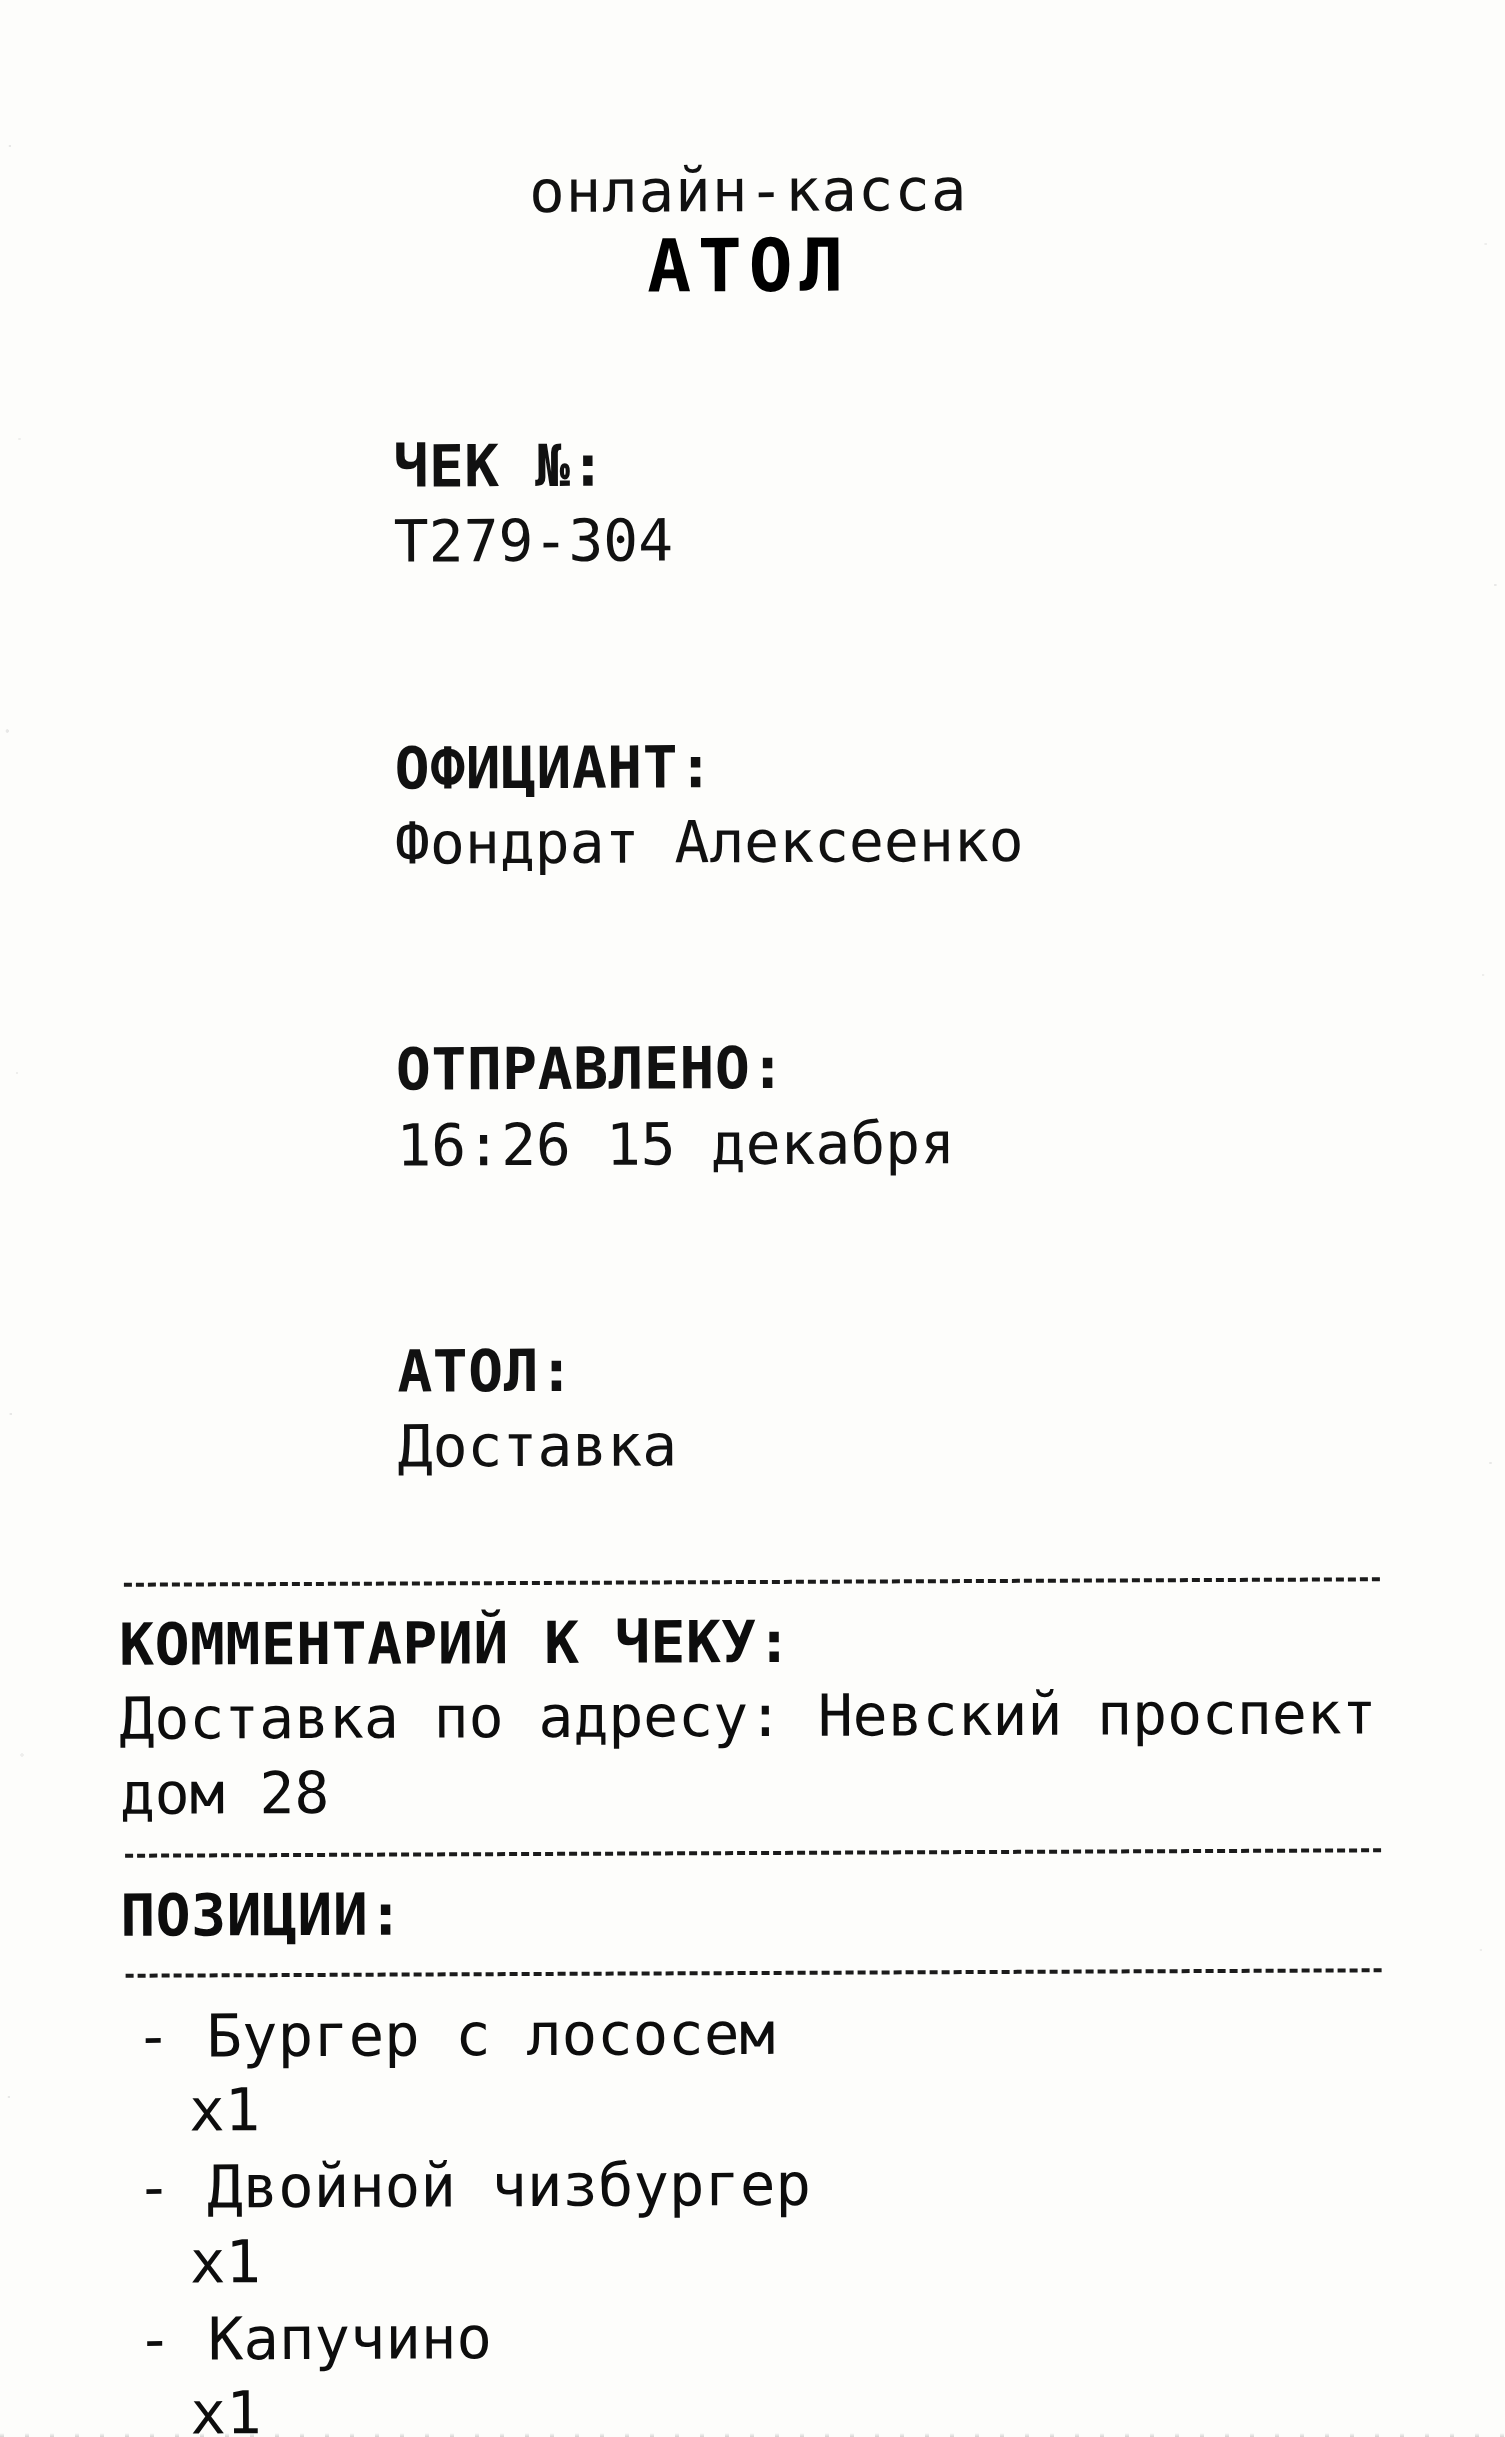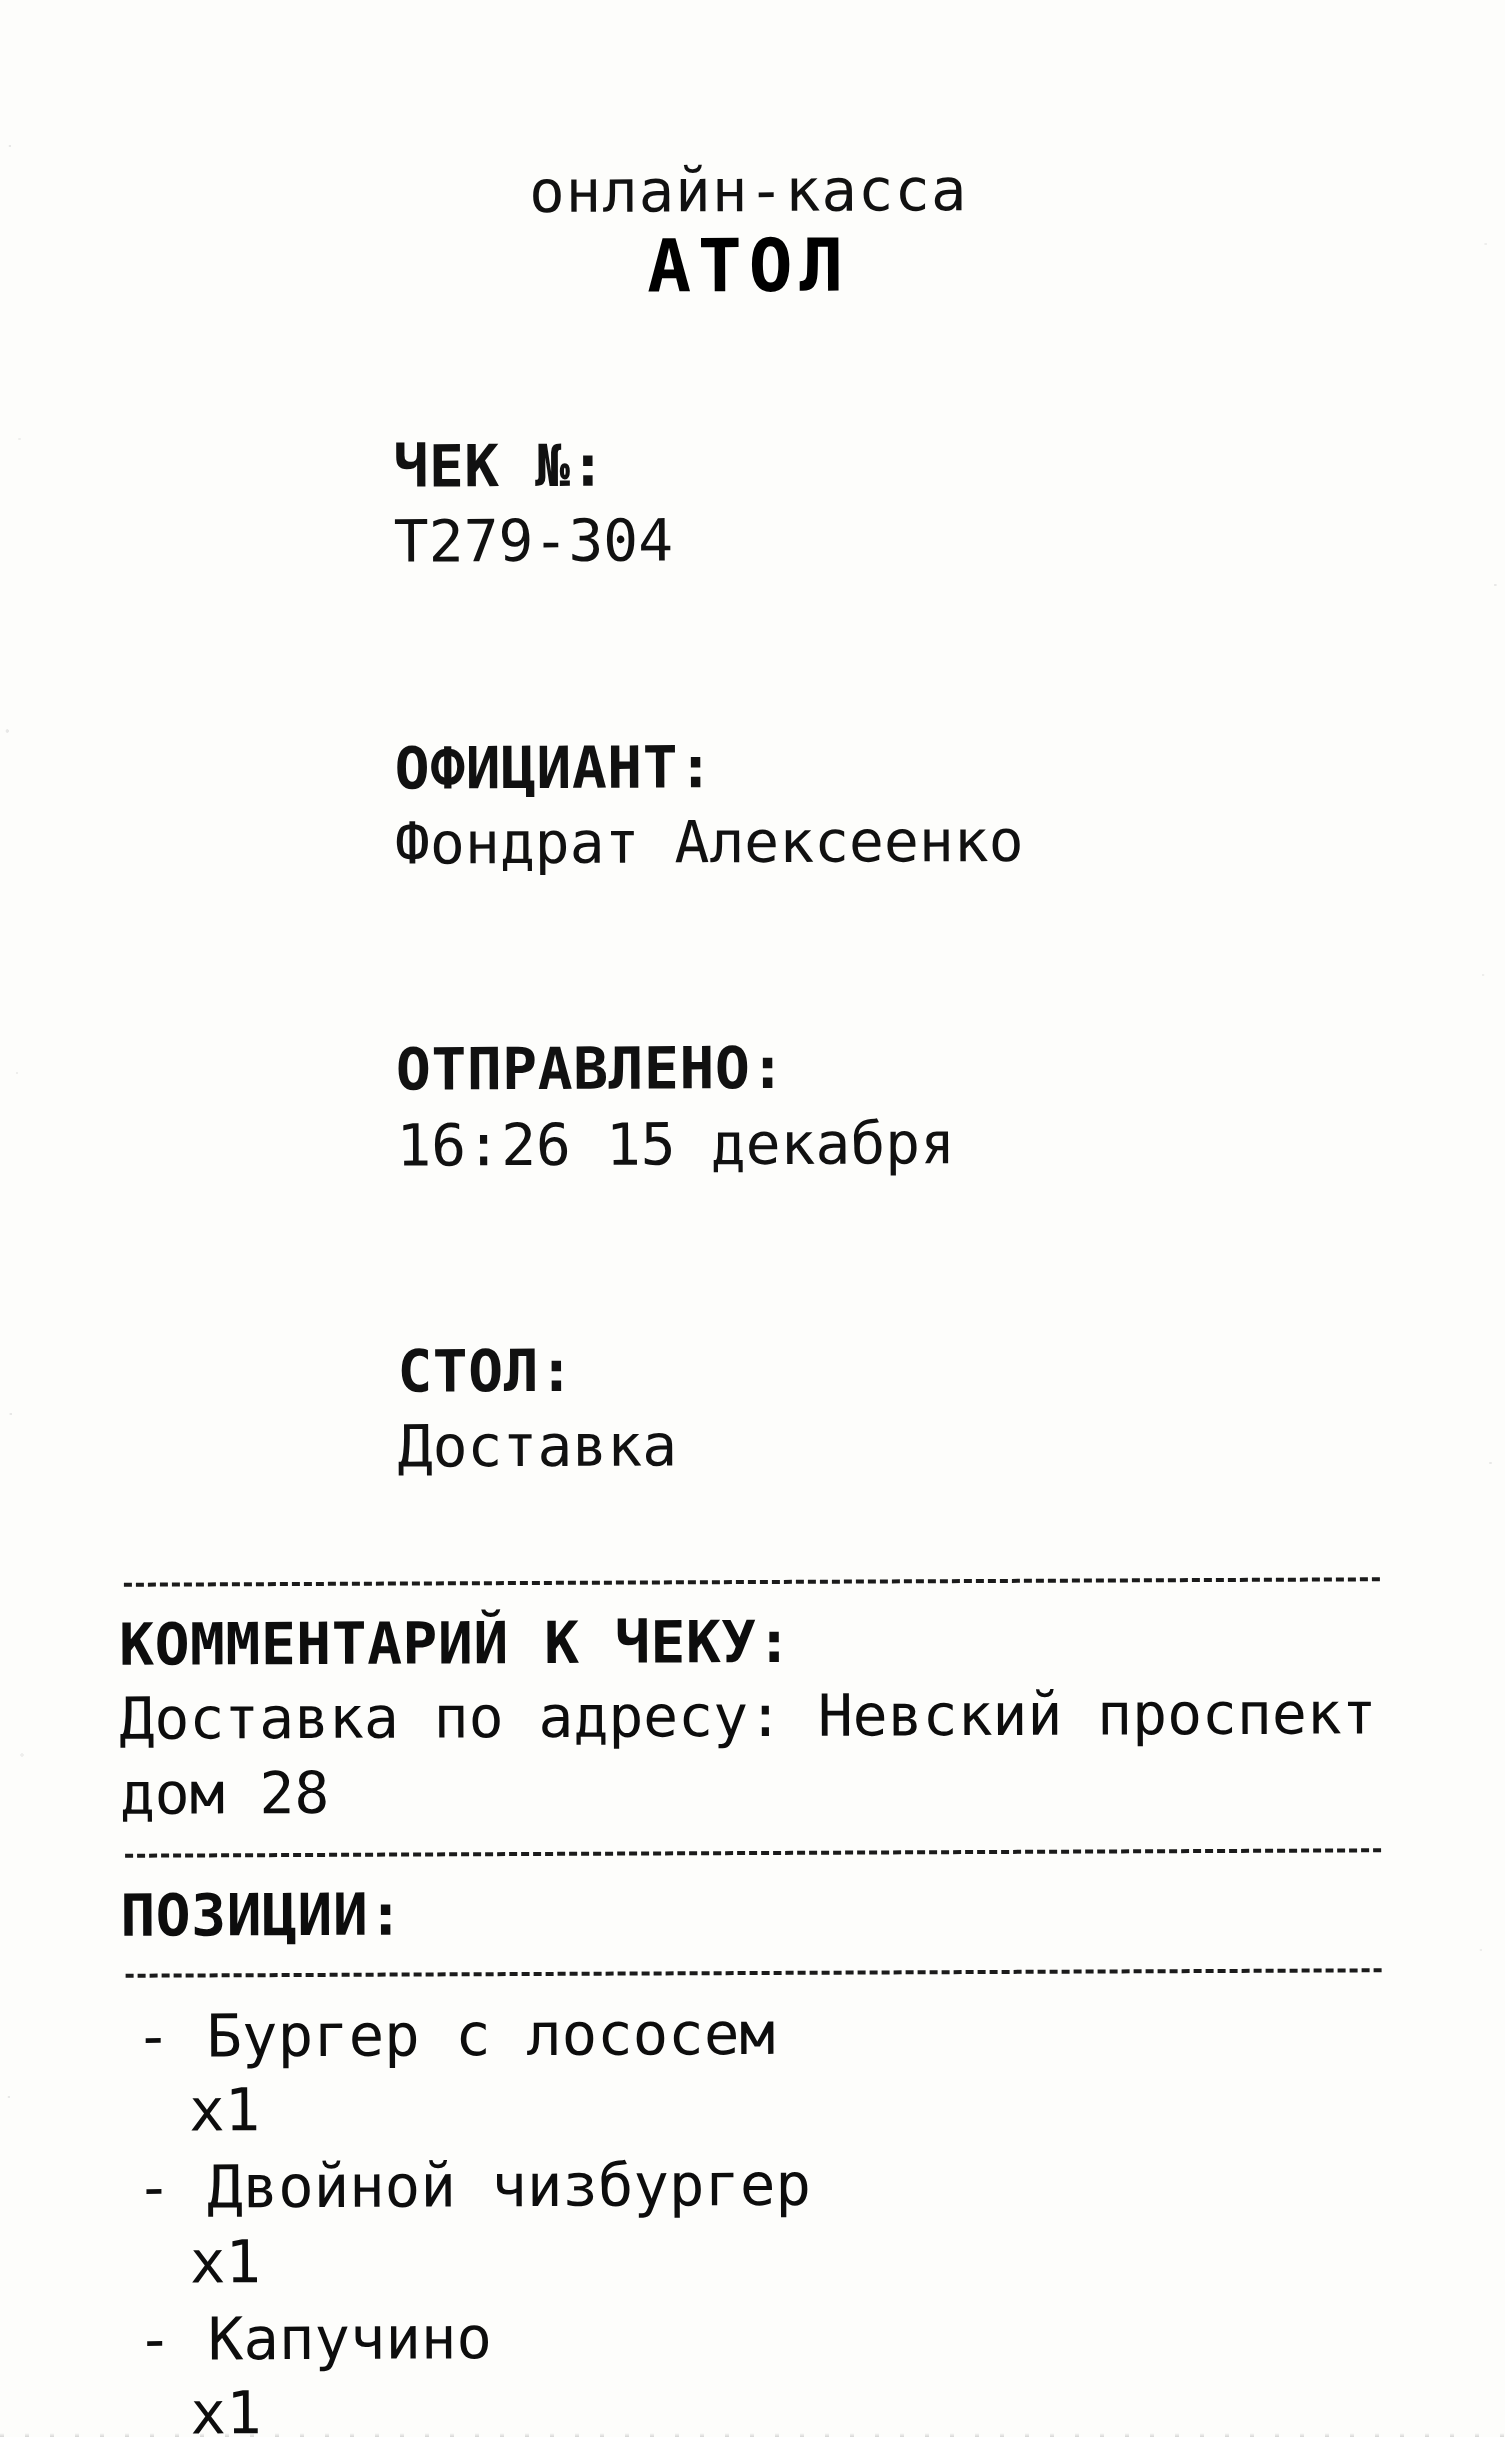--- a/index.html
+++ b/index.html
@@ -160,21 +160,21 @@
       </div>
       <div class="line">
         <span class="lbl">ОФИЦИАНТ:</span>
         <span class="val">Фондрат Алексеенко</span>
       </div>
       <div class="line">
         <span class="lbl">ОТПРАВЛЕНО:</span>
         <span class="val">16:26 15 декабря</span>
       </div>
       <div class="line">
-        <span class="lbl">СТОЛ:</span>
+        <span class="lbl">АТОЛ:</span>
         <span class="val">Доставка</span>
       </div>
     </div>
 
     <div class="divider"></div>
 
     <div>
       <div class="section-title">КОММЕНТАРИЙ К ЧЕКУ:</div>
       <div class="comment-text">Доставка по адресу: Невский проспект дом 28</div>
     </div>

